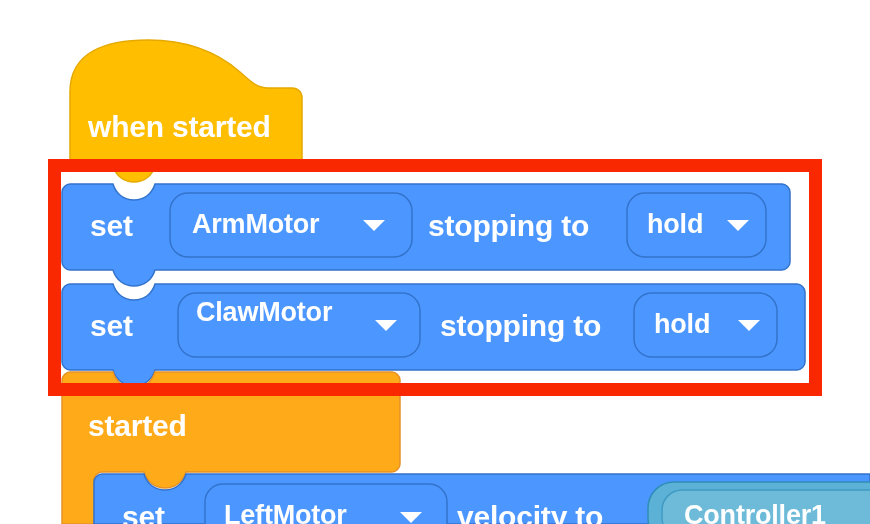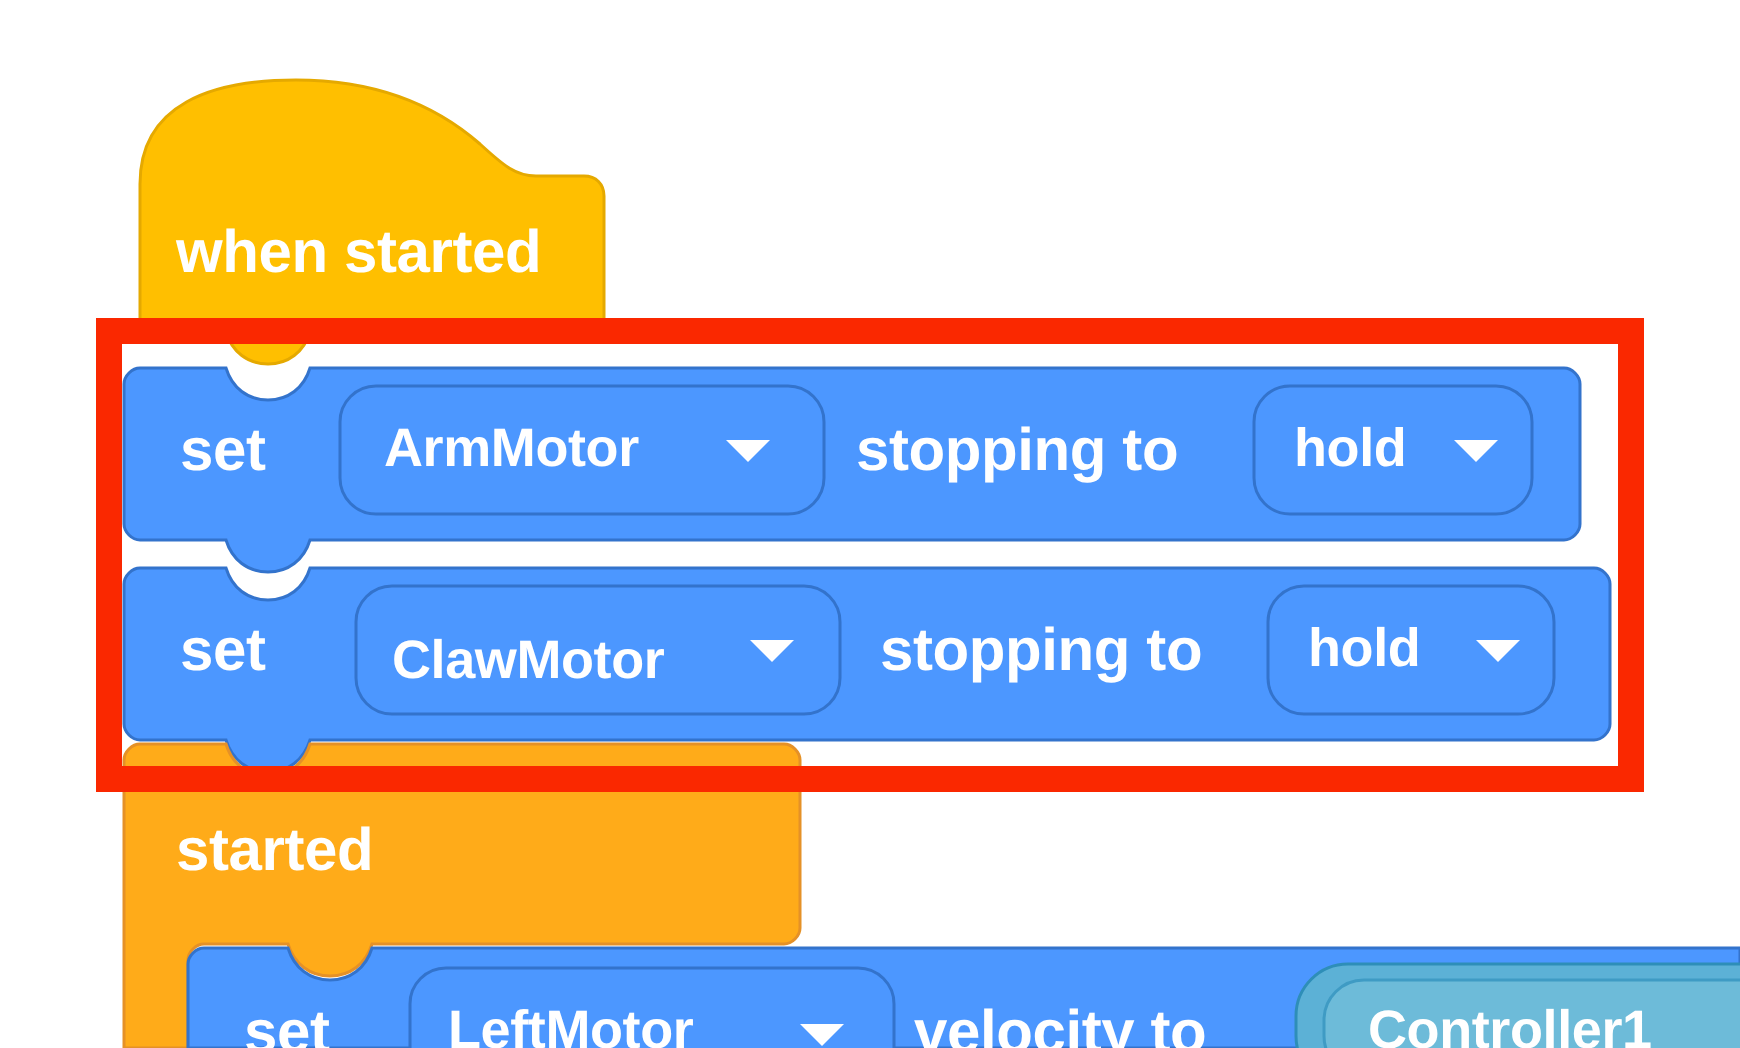--- a/index.html
+++ b/index.html
@@ -164,21 +164,21 @@
   <div class="label label-lg" style="left:88px; top:110px;">when started</div>
 
   <div class="label label-lg" style="left:90px; top:209px;">set</div>
   <div class="label label-dd" style="left:192px; top:209px;">ArmMotor</div>
   <span class="dd-arrow" style="left:363px; top:220px;"></span>
   <div class="label label-lg" style="left:428px; top:209px;">stopping to</div>
   <div class="label label-dd" style="left:647px; top:209px;">hold</div>
   <span class="dd-arrow" style="left:727px; top:220px;"></span>
 
   <div class="label label-lg" style="left:90px; top:309px;">set</div>
-  <div class="label label-dd" style="left:196px; top:315px;">ClawMotor</div>
+  <div class="label label-dd" style="left:196px; top:297px;">ClawMotor</div>
   <span class="dd-arrow" style="left:375px; top:320px;"></span>
   <div class="label label-lg" style="left:440px; top:309px;">stopping to</div>
   <div class="label label-dd" style="left:654px; top:309px;">hold</div>
   <span class="dd-arrow" style="left:738px; top:320px;"></span>
 
   <div class="label label-lg" style="left:88px; top:409px;">started</div>
 
   <div class="label label-lg" style="left:122px; top:500px;">set</div>
   <div class="label label-dd" style="left:224px; top:500px;">LeftMotor</div>
   <span class="dd-arrow" style="left:400px; top:512px;"></span>

